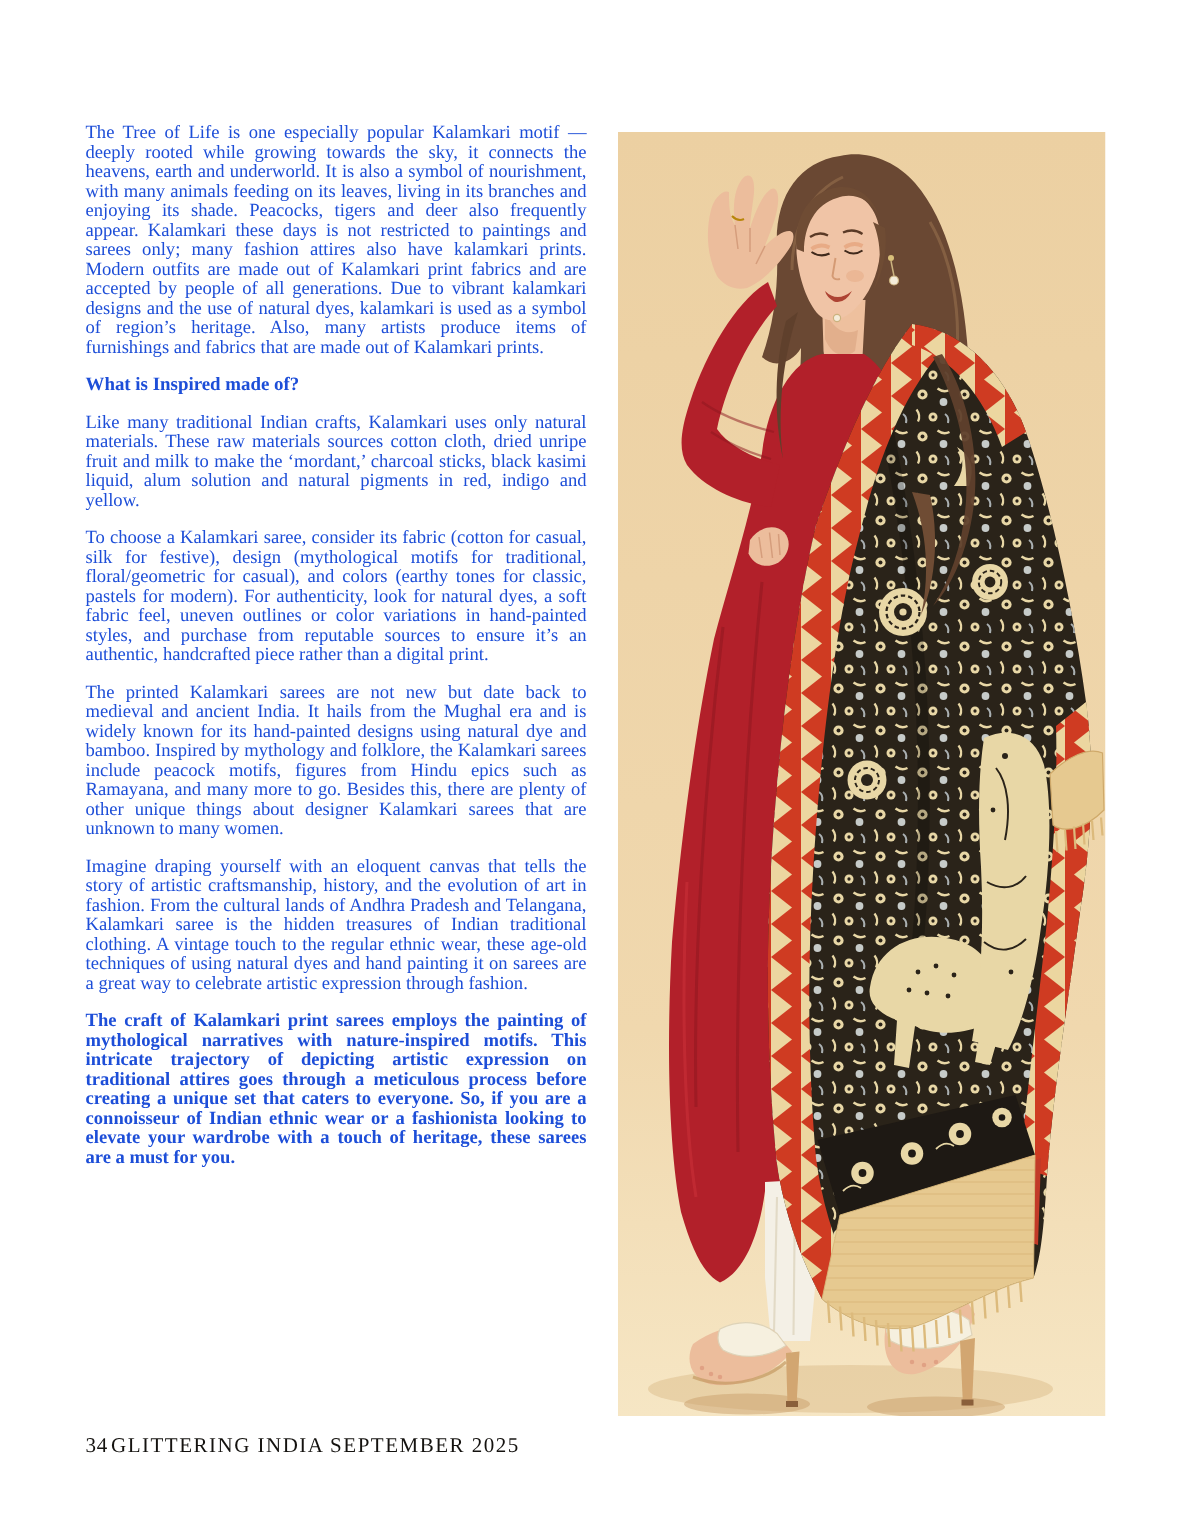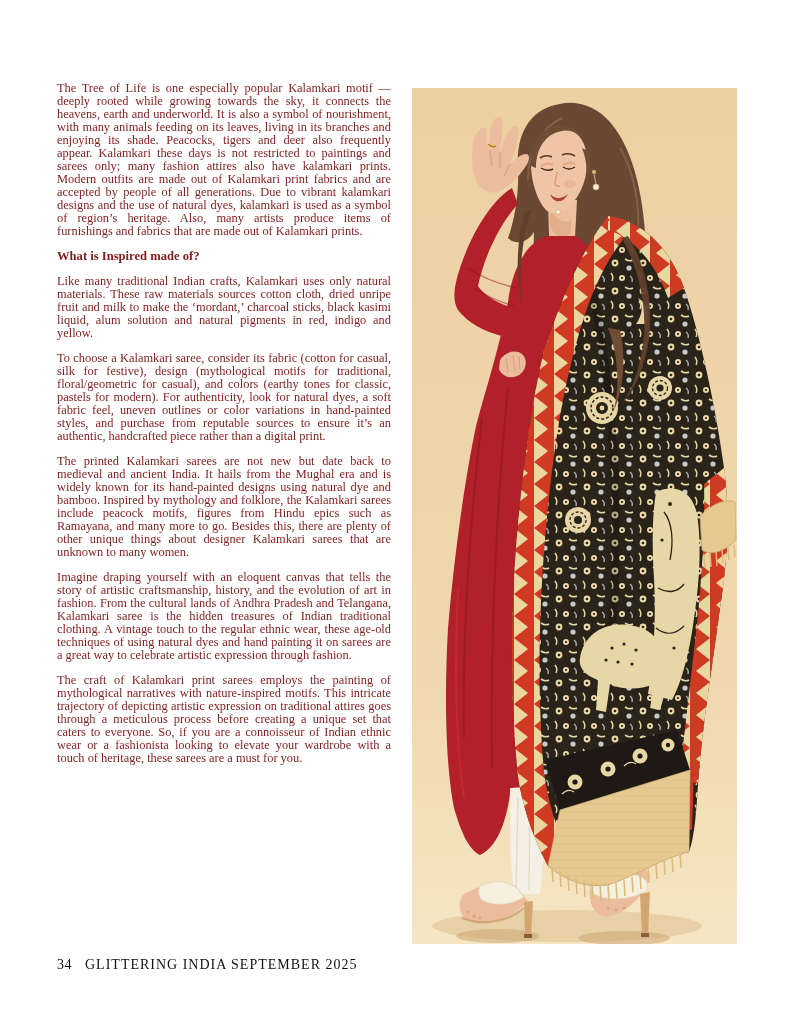--- a/index.html
+++ b/index.html
@@ -3,36 +3,36 @@
 <meta charset="utf-8">
 <style>
   html,body{margin:0;padding:0;}
   body{
     width:794px;height:1020px;background:#ffffff;position:relative;
     font-family:"Liberation Serif", serif;color:#201d1a;overflow:hidden;
   }
   .text-column{
     position:absolute;left:57px;top:82px;width:334px;
     font-size:12.4px;line-height:13px;text-align:justify;
-    color:#7f1d1d;
+    color:#1d4ed8;
   }
   .text-column p{margin:0 0 12px 0;}
-  .text-column p.last{margin-bottom:16px;}
+  .text-column p.last{margin-bottom:16px;font-weight:bold;}
   .section-heading{
     font-size:12.6px;font-weight:bold;margin:0;line-height:13px;text-align:left;
   }
   .photo{
     position:absolute;left:412px;top:88px;width:325px;height:856px;margin:0;
   }
   .photo svg{display:block;width:100%;height:100%;}
   .page-footer{
     position:absolute;left:57px;top:957px;
     font-size:14px;color:#14120f;white-space:nowrap;
   }
-  .page-footer .page-num{letter-spacing:0.5px;margin-right:13px;}
+  .page-footer .page-num{letter-spacing:0.5px;margin-right:2px;}
   .page-footer .mag-title{letter-spacing:1px;text-align:center;}
 </style>
 </head>
 <body>
 
 <div class="text-column">
   <p>The Tree of Life is one especially popular Kalamkari motif — deeply rooted while growing towards the sky, it connects the heavens, earth and underworld. It is also a symbol of nourishment, with many animals feeding on its leaves, living in its branches and enjoying its shade. Peacocks, tigers and deer also frequently appear. Kalamkari these days is not restricted to paintings and sarees only; many fashion attires also have kalamkari prints. Modern outfits are made out of Kalamkari print fabrics and are accepted by people of all generations. Due to vibrant kalamkari designs and the use of natural dyes, kalamkari is used as a symbol of region’s heritage. Also, many artists produce items of furnishings and fabrics that are made out of Kalamkari prints.</p>
   <p class="section-heading">What is Inspired made of?</p>
   <p>Like many traditional Indian crafts, Kalamkari uses only natural materials. These raw materials sources cotton cloth, dried unripe fruit and milk to make the ‘mordant,’ charcoal sticks, black kasimi liquid, alum solution and natural pigments in red, indigo and yellow.</p>
   <p>To choose a Kalamkari saree, consider its fabric (cotton for casual, silk for festive), design (mythological motifs for traditional, floral/geometric for casual), and colors (earthy tones for classic, pastels for modern). For authenticity, look for natural dyes, a soft fabric feel, uneven outlines or color variations in hand-painted styles, and purchase from reputable sources to ensure it’s an authentic, handcrafted piece rather than a digital print.</p>

